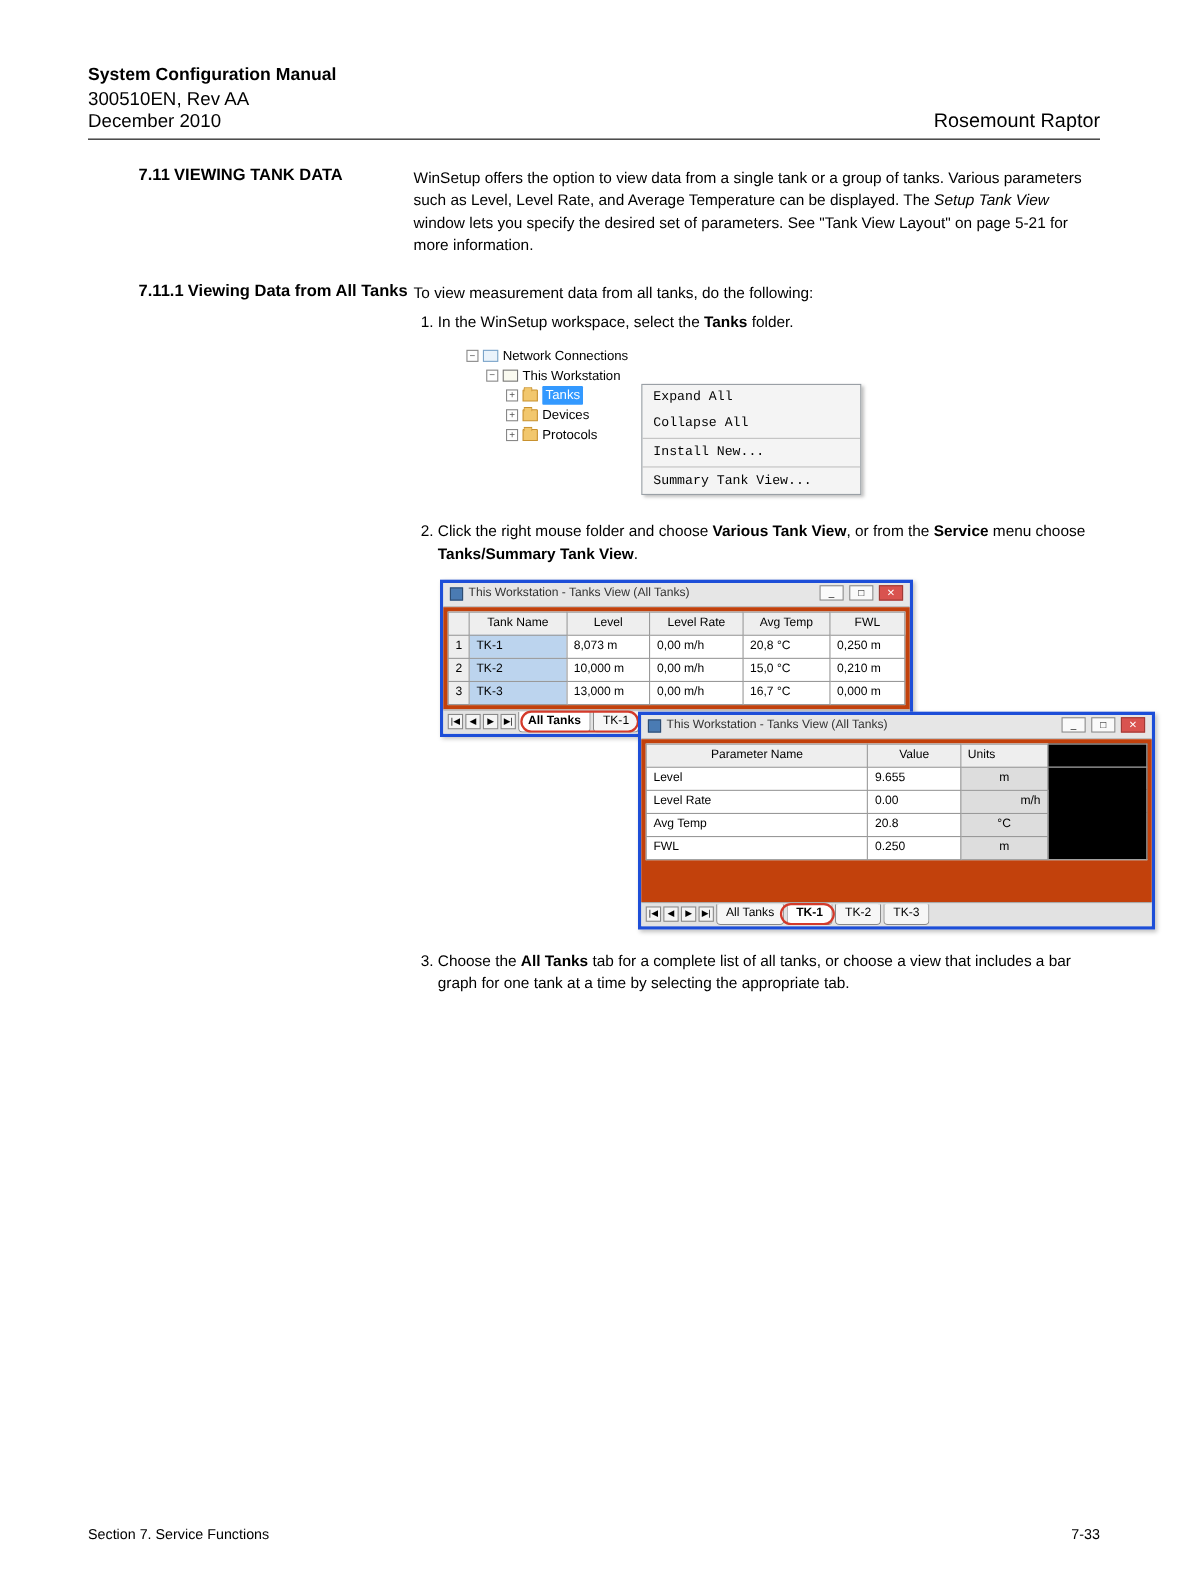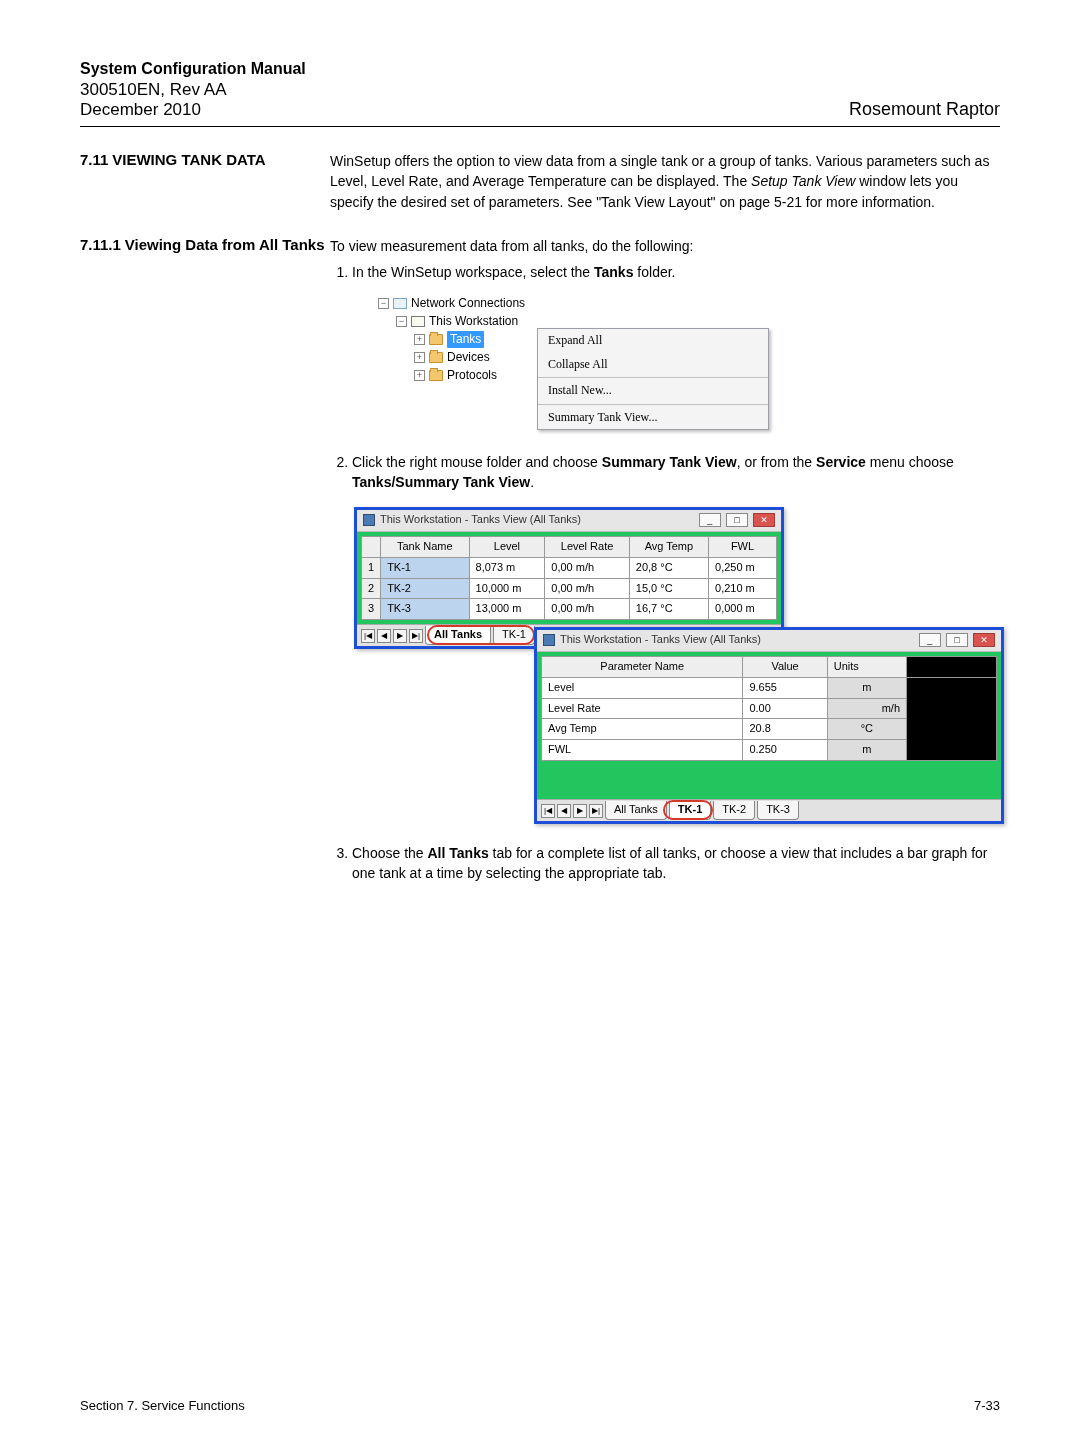--- a/index.html
+++ b/index.html
@@ -14,21 +14,21 @@
     position: relative;
     min-height: 1437px;
   }
   .header-row { display: flex; justify-content: space-between; align-items: flex-end; }
   .hdr-left { }
   .doc-title { font-weight: bold; font-size: 16px; margin-bottom: 2px; }
   .doc-sub { font-size: 17px; }
   .brand { font-size: 18px; }
   hr.rule { border: none; border-top: 1.5px solid #000; margin: 6px 0 24px 0; }
 
-  .section-block { display: flex; margin-bottom: 18px; }
+  .section-block { display: flex; margin-bottom: 18px; margin-left: 46px; }
   .sec-left { width: 250px; flex-shrink: 0; }
   .sec-num { font-weight: bold; font-size: 15px; display: inline; }
   .sec-title { font-weight: bold; font-size: 15px; }
   .sec-title-main { text-transform: uppercase; }
   .sec-right { flex: 1; font-size: 14px; line-height: 1.45; }
   .sec-right p { margin-bottom: 6px; }
   .italic { font-style: italic; }
   ol.steps { list-style: decimal; padding-left: 22px; margin-top: 2px; }
   ol.steps li { margin-bottom: 8px; }
 
@@ -38,53 +38,53 @@
   .tree-row { display: flex; align-items: center; height: 18px; gap: 4px; }
   .exp { width: 11px; height: 11px; border: 1px solid #888; display: inline-flex; align-items: center; justify-content: center; font-size: 9px; line-height: 1; color: #555; background: #fff; }
   .folder-icon { width: 14px; height: 11px; background: #f2c76d; border: 1px solid #c8912e; border-radius: 1px 1px 0 0; display: inline-block; position: relative; }
   .folder-icon::before { content: ""; position: absolute; top: -3px; left: 0; width: 6px; height: 3px; background: #f2c76d; border: 1px solid #c8912e; border-bottom: none; border-radius: 1px 1px 0 0; }
   .net-icon { width: 14px; height: 11px; background: #eaf3fb; border: 1px solid #7ba4c9; display: inline-block; }
   .ws-icon { width: 14px; height: 11px; background: #fafaf0; border: 1px solid #777; display: inline-block; }
   .sel { background: #3399ff; color: #fff; padding: 0 3px; border-radius: 1px; }
   .tree-indent-1 { padding-left: 18px; }
   .tree-indent-2 { padding-left: 36px; }
   .ctx-menu { display: inline-block; vertical-align: top; margin-left: 8px; margin-top: 34px;
-    border: 1px solid #9aa0a6; background: #f4f4f4; font-family: Liberation Serif, serif; font-size: 12px;
-    box-shadow: 2px 2px 3px rgba(0,0,0,0.25); width: 232px;
+    border: 1px solid #9aa0a6; background: #f4f4f4; font-family: Liberation Mono, monospace; font-size: 12px;
+    box-shadow: 2px 2px 3px rgba(0,0,0,0.25); width: 200px;
   }
   .ctx-item { padding: 3px 10px; }
   .ctx-sep { border-top: 1px solid #c0c0c0; margin: 1px 0; }
 
   
   .fig2 { position: relative; margin: 14px 0 26px 24px; height: 310px; }
   .win { position: absolute; border: 3px solid #1d4ed8; background: #f0f0f0; font-family: Tahoma, sans-serif; font-size: 11px; box-shadow: 2px 2px 4px rgba(0,0,0,0.25); }
   .win-title { background: #e6e6e6; border-bottom: 1px solid #bbb; display: flex; align-items: center; padding: 2px 6px; height: 22px; }
   .win-title .t-icon { width: 12px; height: 12px; background: #4a7bb3; border: 1px solid #2e4d72; margin-right: 5px; }
   .win-title .t-text { flex: 1; color: #333; }
   .win-btns span { display: inline-block; width: 22px; height: 14px; border: 1px solid #888; margin-left: 2px; text-align: center; font-size: 9px; line-height: 12px; background: #fafafa; }
   .win-btns .close { background: #d9534f; border-color: #a03a36; color: #fff; }
-  .win-body { background: #22c55e; padding: 4px; }
+  .win-body { background: #c2410c; padding: 4px; }
 
   table.grid { border-collapse: collapse; width: 100%; background: #fff; font-size: 11px; }
   table.grid th, table.grid td { border: 1px solid #999; padding: 2px 6px; text-align: left; height: 18px; }
   table.grid th { background: #eee; font-weight: normal; text-align: center; }
   table.grid td.row-hdr { background: #eee; text-align: center; width: 18px; }
   table.grid td.sel-cell { background: #bcd4ee; }
   td.num, th.num { text-align: right; }
 
   .tab-strip { display: flex; align-items: center; background: #e2e2e2; border-top: 1px solid #aaa; height: 22px; padding: 0 4px; gap: 2px; }
   .nav-btn { width: 14px; height: 14px; border: 1px solid #888; background: #f4f4f4; display: inline-flex; align-items: center; justify-content: center; font-size: 8px; }
   .tab { padding: 1px 8px; border: 1px solid #888; border-top: none; background: #f6f6f6; border-radius: 0 0 4px 4px; font-size: 11px; }
   .tab.active { background: #fff; font-weight: bold; }
   .ring { position: absolute; border: 2px solid #d43a2a; border-radius: 12px; pointer-events: none; }
 
   #winA { left: 0; top: 0; width: 430px; }
   #winB { left: 180px; top: 120px; width: 470px; }
 
-  .footer { position: absolute; bottom: 24px; left: 80px; right: 80px; display: flex; justify-content: space-between; font-size: 13px; }
+  .footer { position: absolute; bottom: 35px; left: 80px; right: 80px; display: flex; justify-content: space-between; font-size: 13px; }
 </style>
 </head>
 <body>
 
 <div class="header-row">
   <div class="hdr-left">
     <div class="doc-title">System Configuration Manual</div>
     <div class="doc-sub">300510EN, Rev AA</div>
     <div class="doc-sub">December 2010</div>
   </div>
@@ -150,21 +150,21 @@
         <div class="ctx-item">Collapse All</div>
         <div class="ctx-sep"></div>
         <div class="ctx-item">Install New...</div>
         <div class="ctx-sep"></div>
         <div class="ctx-item">Summary Tank View...</div>
       </div>
     </div>
 
     <ol class="steps" start="2">
       <li>
-        <span>Click the right mouse folder and choose </span><b>Summary Tank View</b><span>, or from the </span><b>Service</b><span> menu choose </span><b>Tanks/Summary Tank View</b><span>.</span>
+        <span>Click the right mouse folder and choose </span><b>Various Tank View</b><span>, or from the </span><b>Service</b><span> menu choose </span><b>Tanks/Summary Tank View</b><span>.</span>
       </li>
     </ol>
 
     <div class="fig2">
 
       <div class="win" id="winA">
         <div class="win-title">
           <span class="t-icon"></span>
           <span class="t-text">This Workstation - Tanks View  (All Tanks)</span>
           <span class="win-btns">

